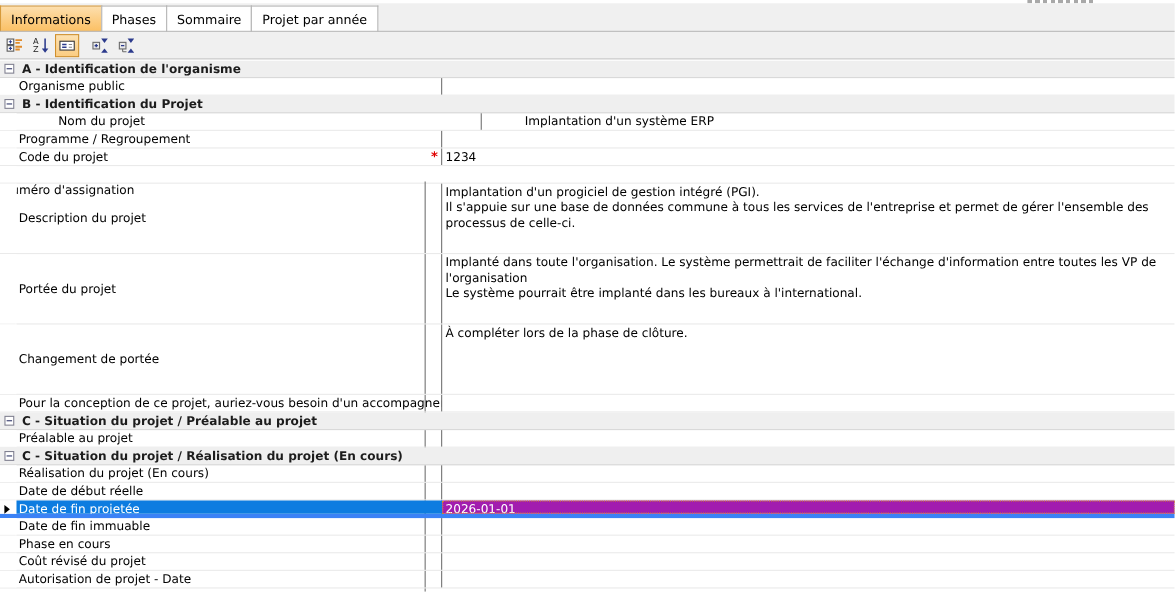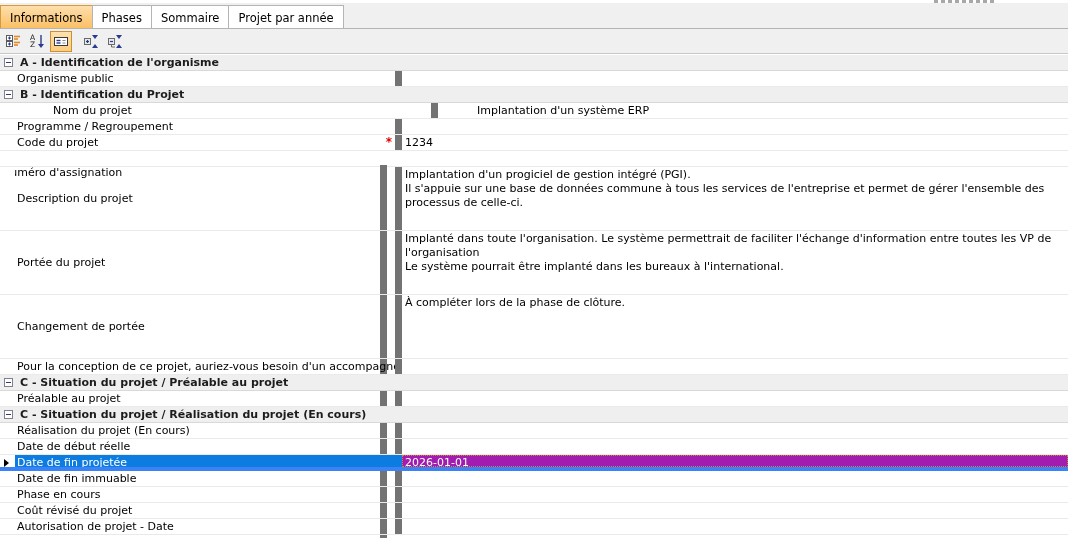--- a/index.html
+++ b/index.html
@@ -125,21 +125,21 @@
     position:absolute;left:4px;top:4px;
     width:0;height:0;
     border-left:5px solid #000000;
     border-top:4px solid transparent;
     border-bottom:4px solid transparent;
   }
   .namecell{
     width:387px;flex:0 0 387px;
     box-sizing:border-box;
     padding:1px 2px 1px 2px;
-    border-right:7px solid #737373;
+    border-right:1px solid #737373;
     position:relative;
     font-size:11px;
     color:#000000;
     line-height:14px;
     white-space:nowrap;
     overflow:hidden;
     align-self:stretch;
   }
   .namecell .nm{display:block;}
   .namecell.vcenter{display:flex;align-items:center;}

